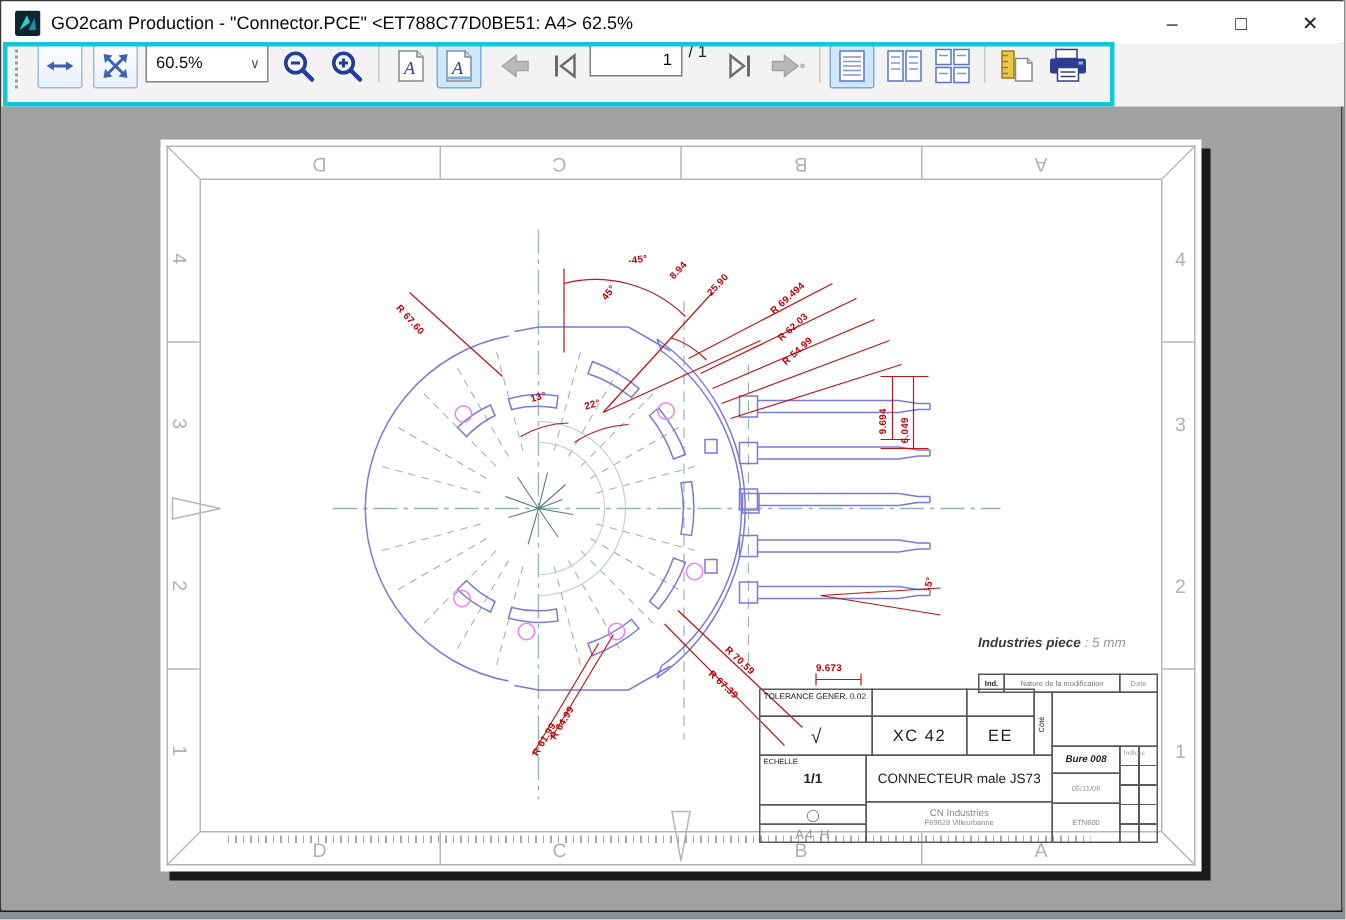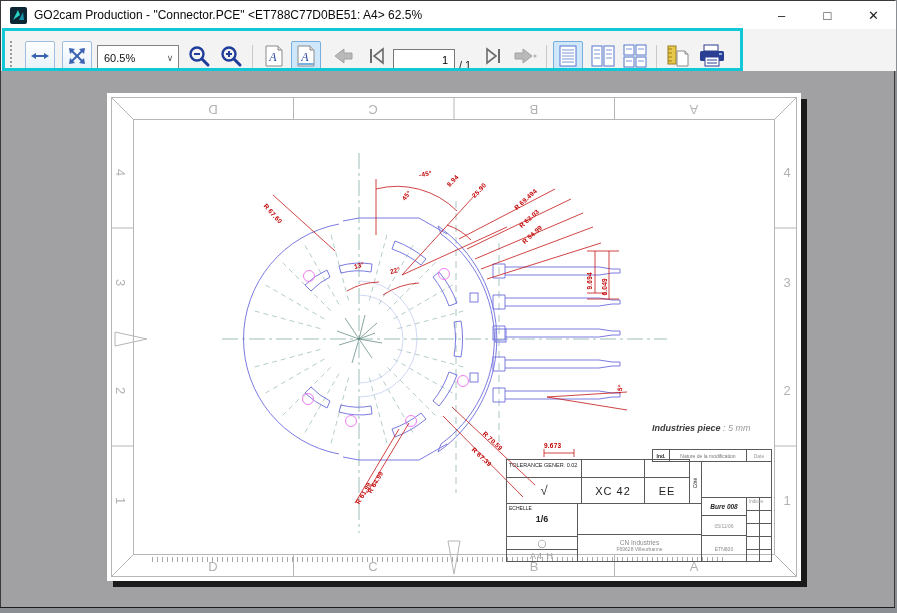--- a/index.html
+++ b/index.html
@@ -5,21 +5,21 @@
   html,body{margin:0;padding:0;}
   body{width:897px;height:613px;background:#8b8f93;font-family:"Liberation Sans",sans-serif;position:relative;overflow:hidden;}
   .abs{position:absolute;}
   #win{left:0;top:0;width:895px;height:608px;border:1px solid #3a3a3a;border-bottom:2px solid #1d1d1d;background:#fff;box-sizing:border-box;}
   
   #titlebar{left:0;top:0;width:895px;height:28px;background:#ffffff;}
   #appicon{left:9px;top:6px;width:17px;height:17px;}
   #apptitle{left:33px;top:7px;font-size:12px;color:#0a0a0a;white-space:nowrap;}
   .wbtn{top:0;width:45px;height:28px;display:flex;align-items:center;justify-content:center;font-size:13px;color:#222;}
   
-  #toolbar{left:0;top:28px;width:895px;height:42px;background:#f3f3f3;display:flex;align-items:flex-end;padding-left:9px;box-sizing:border-box;}
+  #toolbar{left:0;top:28px;width:895px;height:42px;background:#f3f3f3;display:flex;align-items:flex-start;padding-left:9px;box-sizing:border-box;}
   #cyanbox{left:1px;top:27px;width:741px;height:43px;border:3px solid #12c8d6;box-sizing:border-box;pointer-events:none;z-index:50;}
   .grip{width:4px;height:30px;border-left:2px dotted #9a9a9a;margin-right:8px;}
   .tbtn{width:30px;height:30px;display:flex;align-items:center;justify-content:center;margin:0 1px;border:1px solid transparent;box-sizing:border-box;}
   .boxed{border:1px solid #9cbde0;background:linear-gradient(#feffff,#e7f1fb);border-radius:2px;}
   .active{border:1px solid #77aede;background:#cfe7fa;border-radius:2px;}
   .tsep{width:1px;height:26px;background:#c9c9c9;margin:0 5px;}
   #zoomcombo{width:80px;height:24px;border:1px solid #828282;background:#fff;display:flex;align-items:center;margin:0 4px;}
   #zoomcombo .zval{flex:1;font-size:11px;padding-left:6px;color:#111;}
   #zoomcombo .chev{width:16px;font-size:9px;color:#555;text-align:center;}
   #pageinput{width:62px;height:22px;border:1px solid #7a7a7a;background:#fff;font-size:11px;text-align:right;padding:0 6px 0 0;font-family:"Liberation Sans",sans-serif;box-sizing:border-box;}
@@ -342,25 +342,26 @@
       <div class="tb tbc abs" style="left:537px;top:366px;width:46px;height:19px;"></div>
       <div class="tb tbc abs" style="left:399px;top:384px;width:76px;height:27px;font-size:13px;color:#333;">√</div>
       <div class="tb tbc abs" style="left:474px;top:384px;width:64px;height:27px;font-size:11px;letter-spacing:1px;">XC 42</div>
       <div class="tb tbc abs" style="left:537px;top:384px;width:46px;height:27px;font-size:11px;letter-spacing:1px;">EE</div>
       <div class="tb tbc abs" style="left:582px;top:368px;width:13px;height:43px;">
         <span style="transform:rotate(-90deg);font-size:5px;white-space:nowrap;">Côté</span>
       </div>
 
       <div class="tb abs" style="left:399px;top:410px;width:72px;height:34px;">
         <div style="font-size:5px;padding:1px 0 0 2px;">ECHELLE</div>
-        <div style="font-size:9px;font-weight:bold;text-align:center;margin-top:3px;">1/6</div>
+        <div style="font-size:9px;font-weight:bold;text-align:center;margin-top:3px;">1/1</div>
       </div>
       <div class="tb tbc abs" style="left:399px;top:443px;width:72px;height:14px;font-size:8px;color:#777;">◯</div>
       <div class="tb tbc abs" style="left:399px;top:456px;width:72px;height:13px;font-size:9px;color:#9a9a9a;letter-spacing:1px;">A4 H</div>
 
+      <div class="tb tbc abs" style="left:470px;top:410px;width:125px;height:32px;font-size:9px;white-space:nowrap;">CONNECTEUR male JS73</div>
       <div class="tb tbc abs" style="left:594px;top:404px;width:46px;height:19px;font-size:6.5px;font-style:italic;font-weight:bold;">Bure 008</div>
       <div class="tb tbc abs" style="left:594px;top:422px;width:46px;height:21px;font-size:5px;color:#999;">05/11/06</div>
       <div class="tb abs" style="left:470px;top:441px;width:125px;height:28px;text-align:center;color:#8a8a8a;">
         <div style="font-size:6.5px;margin-top:4px;">CN Industries</div>
         <div style="font-size:5px;">F69628 Villeurbanne</div>
       </div>
       <div class="tb tbc abs" style="left:594px;top:442px;width:46px;height:27px;font-size:5px;color:#888;">ETN600</div>
       <div class="tb abs" style="left:639px;top:404px;width:26px;height:65px;background:repeating-linear-gradient(180deg,transparent 0 12px,#5a5a5a 12px 13px),repeating-linear-gradient(90deg,transparent 0 12px,#5a5a5a 12px 13px);">
         <div style="font-size:4.5px;color:#999;padding:1px 0 0 2px;">Indices</div>
       </div>

